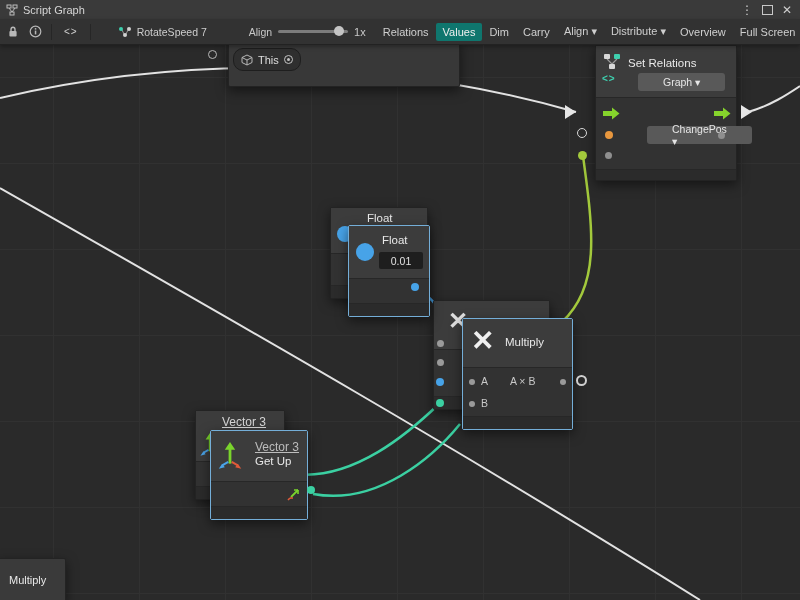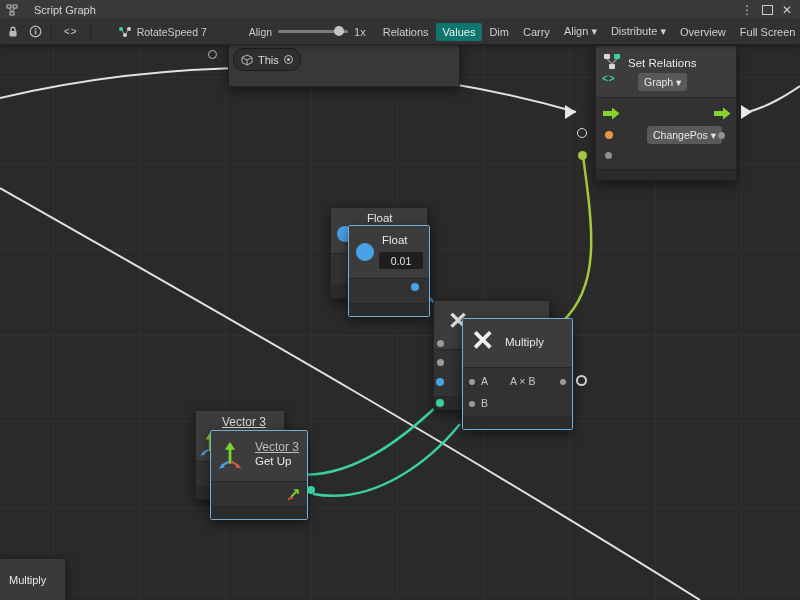--- a/index.html
+++ b/index.html
@@ -7,21 +7,21 @@
     width:800px;height:600px;overflow:hidden;position:relative;
     background:#2a2a2a;font-family:"Liberation Sans",sans-serif;
     -webkit-font-smoothing:antialiased;user-select:none;
   }
   
   .titlebar{
     position:absolute;top:0;left:0;width:800px;height:19px;
     background:#3a3a3a;border-bottom:1px solid #2c2c2c;
     display:flex;align-items:center;color:#d6d6d6;font-size:11px;
   }
-  .tab{display:flex;align-items:center;gap:16px;padding:0 10px 0 6px;height:100%;text-align:right;}
+  .tab{display:flex;align-items:center;gap:5px;padding:0 10px 0 6px;height:100%;text-align:right;}
   .win-controls{margin-left:auto;display:flex;align-items:center;gap:9px;padding-right:8px;color:#cfcfcf;}
   .win-controls span{cursor:pointer;font-size:12px;line-height:12px;}
   .restore-box{width:9px;height:8px;border:1px solid #c8c8c8;display:inline-block;}
   
   .toolbar{
     position:absolute;top:19px;left:0;width:800px;height:25px;
     background:#323232;border-bottom:1px solid #222;
     display:flex;align-items:center;white-space:nowrap;
     color:#cfcfcf;font-size:11px;box-shadow:0 2px 4px rgba(0,0,0,.3);z-index:20;
   }
@@ -47,21 +47,21 @@
     box-shadow:0 4px 12px rgba(0,0,0,.5);box-sizing:border-box;
   }
   .node.selected{border:1px solid #74aed8;}
   .node-header{position:absolute;top:0;left:0;right:0;background:#3c3c3c;border-bottom:1px solid #272727;}
   .node-footer{position:absolute;bottom:0;left:0;right:0;background:#2b2b2b;border-top:1px solid #272727;}
   .node-title{color:#e8e8e8;font-size:11.5px;position:absolute;}
   .node-sub{color:#bdbdbd;font-size:12px;position:absolute;text-decoration:underline;}
   .chip{
     position:absolute;display:inline-flex;align-items:center;justify-content:center;
     background:#595959;border-radius:3px;color:#e6e6e6;font-size:10.5px;
-    padding:2px 6px;cursor:pointer;
+    padding:2px 25px;cursor:pointer;
   }
   .field{
     position:absolute;background:#1e1e1e;border-radius:2px;color:#e0e0e0;
     font-size:10.5px;display:flex;align-items:center;justify-content:center;
   }
   .dot{position:absolute;border-radius:50%;}
   .ring{position:absolute;border-radius:50%;background:transparent;box-sizing:border-box;}
   .arrow-right{position:absolute;width:0;height:0;border-top:7px solid transparent;border-bottom:7px solid transparent;border-left:11px solid #e6e6e6;}
   .x-glyph{position:absolute;color:#f0f0f0;font-weight:bold;line-height:1;}
   .port-label{color:#c8c8c8;font-size:10.5px;position:absolute;}

